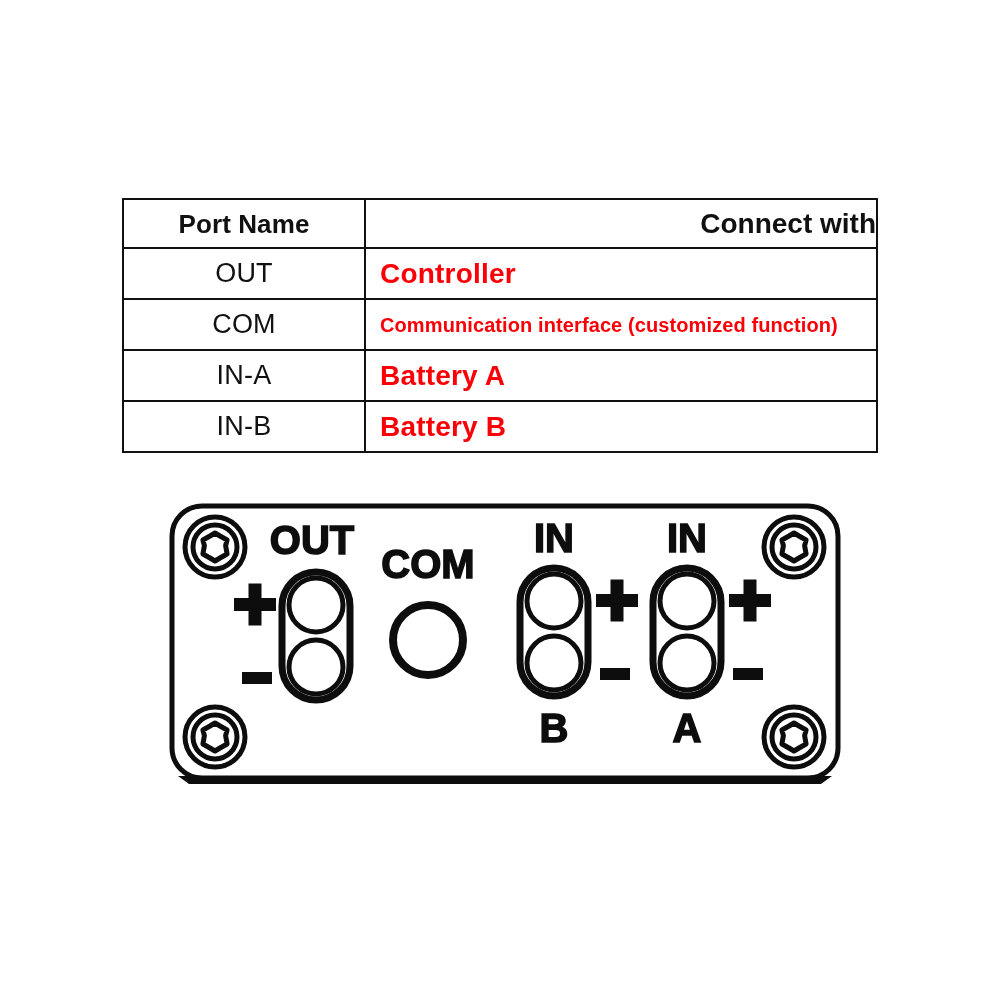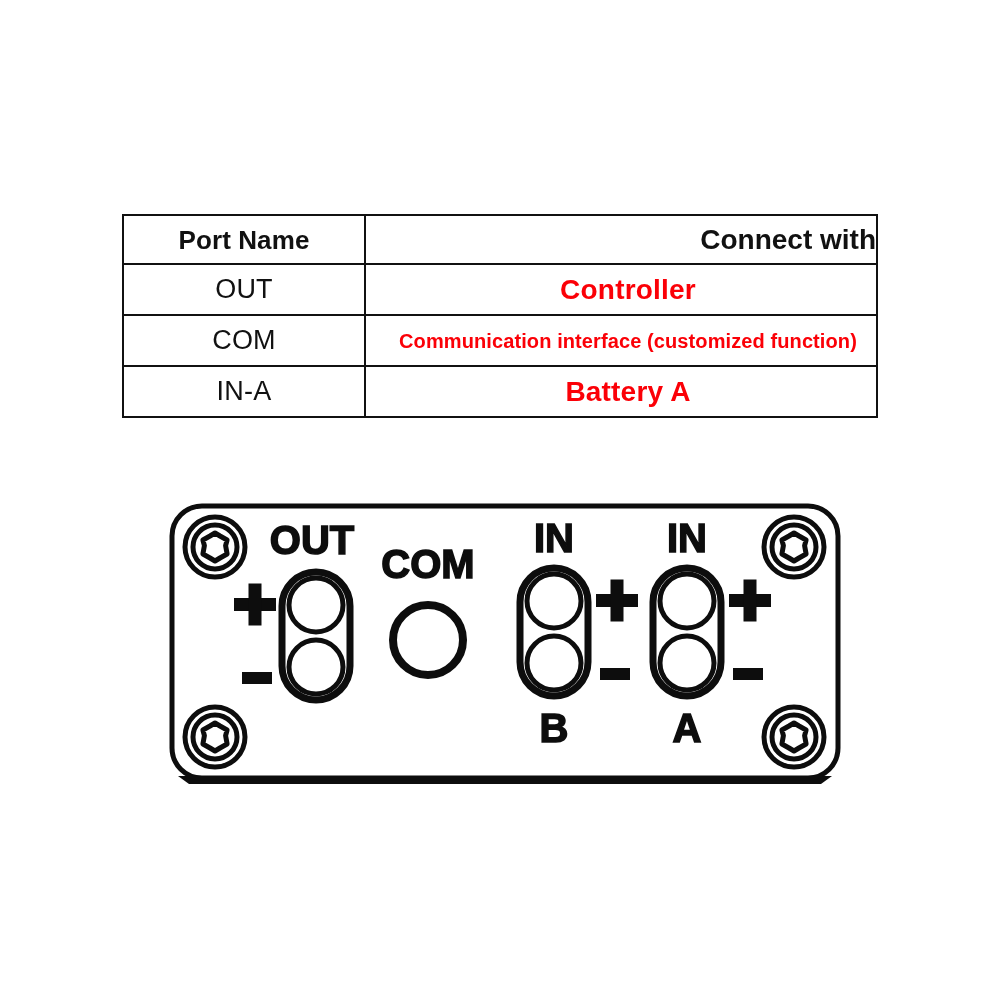--- a/index.html
+++ b/index.html
@@ -14,21 +14,21 @@
     position: relative;
     overflow: hidden;
     font-family: "Liberation Sans", sans-serif;
     -webkit-font-smoothing: antialiased;
   }
 
   
   #port-table {
     position: absolute;
     left: 122px;
-    top: 214px;
+    top: 198px;
     width: 754px;
     border-collapse: collapse;
     table-layout: fixed;
     background: #ffffff;
   }
   #port-table td {
     border: 2px solid #111111;
     padding: 0;
     vertical-align: middle;
     background: #ffffff;
@@ -52,21 +52,21 @@
     letter-spacing: 0.1px;
   }
   .cell-head-conn {
     text-align: right;
     font-size: 28px;
     font-weight: bold;
     color: #111111;
     line-height: 1;
   }
   .cell-conn {
-    text-align: center;
+    text-align: left;
     padding-left: 14px !important;
     color: #fb0007;
     font-weight: bold;
     line-height: 1;
   }
   .cell-conn.big   { font-size: 28px; letter-spacing: 0.2px; }
   .cell-conn.small { font-size: 20px; letter-spacing: 0.1px; }
 
   
   #panel-figure {
@@ -100,20 +100,24 @@
     <tr class="body-row">
       <td class="cell-port">COM</td>
       <td class="cell-conn small">Communication interface (customized function)</td>
     </tr>
 
     <tr class="body-row">
       <td class="cell-port">IN-A</td>
       <td class="cell-conn big">Battery A</td>
     </tr>
 
+    <tr class="body-row">
+      <td class="cell-port">IN-B</td>
+      <td class="cell-conn big">Battery B</td>
+    </tr>
   </tbody>
 </table>
 
 <div id="panel-figure">
 <svg width="690" height="310" viewBox="0 0 690 310" xmlns="http://www.w3.org/2000/svg">
   <defs>
 
     <g id="screw-glyph">
       <circle cx="0" cy="0" r="30" fill="#ffffff" stroke="#0d0d0d" stroke-width="5"></circle>
       <circle cx="0" cy="0" r="22" fill="#ffffff" stroke="#0d0d0d" stroke-width="5"></circle>

